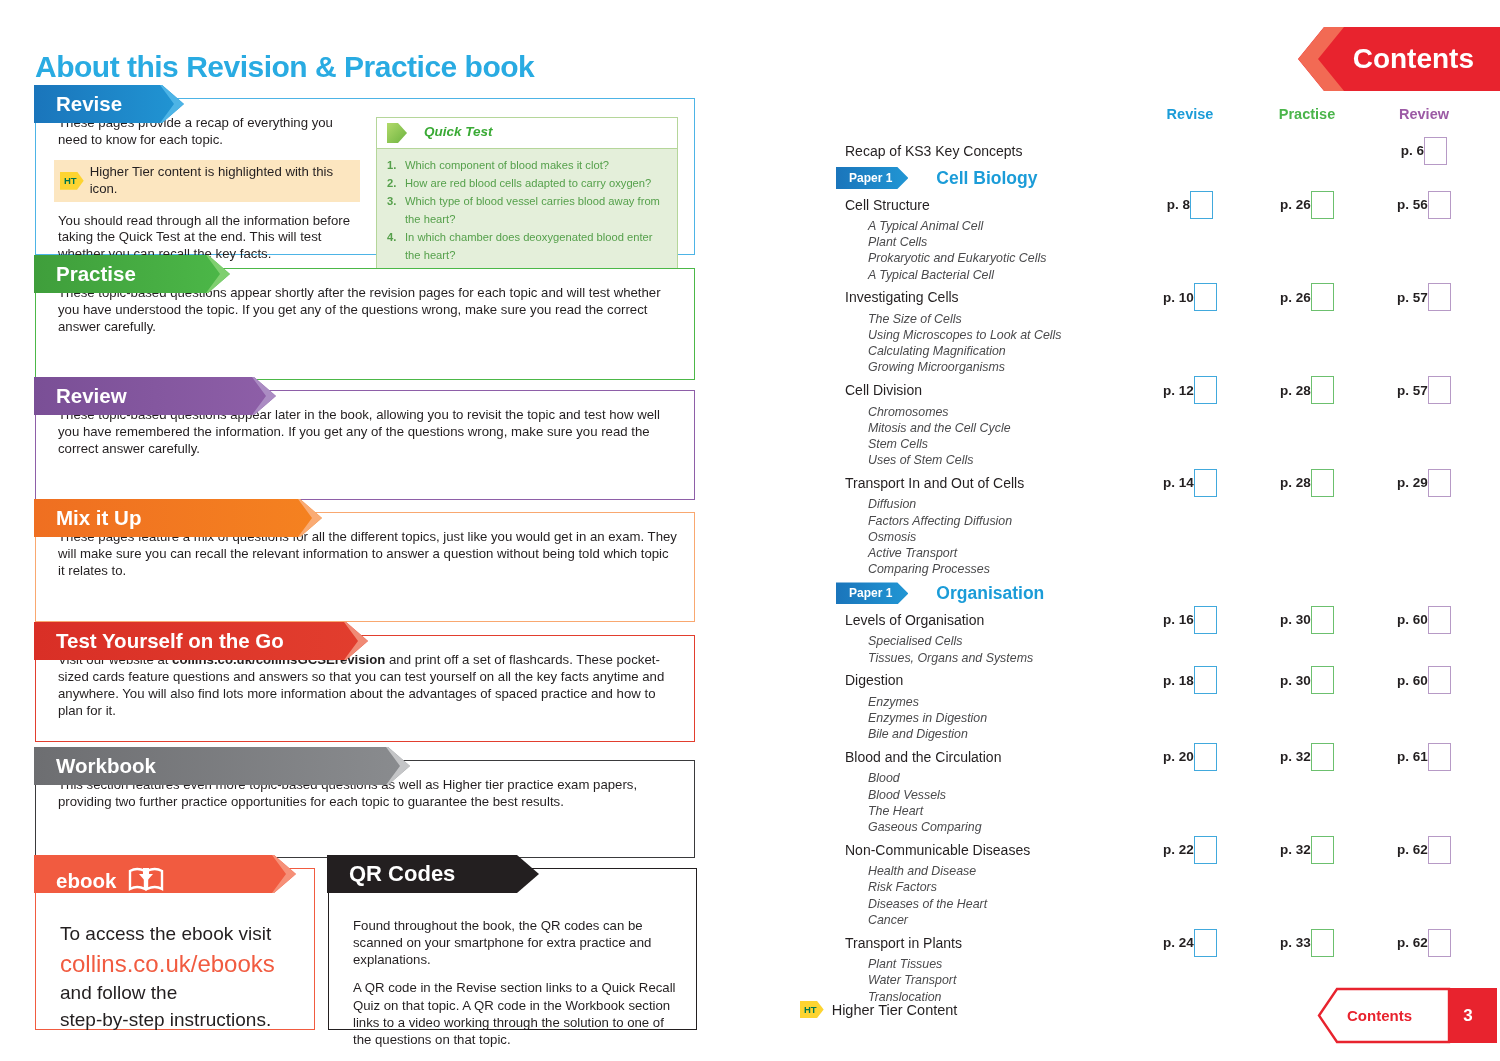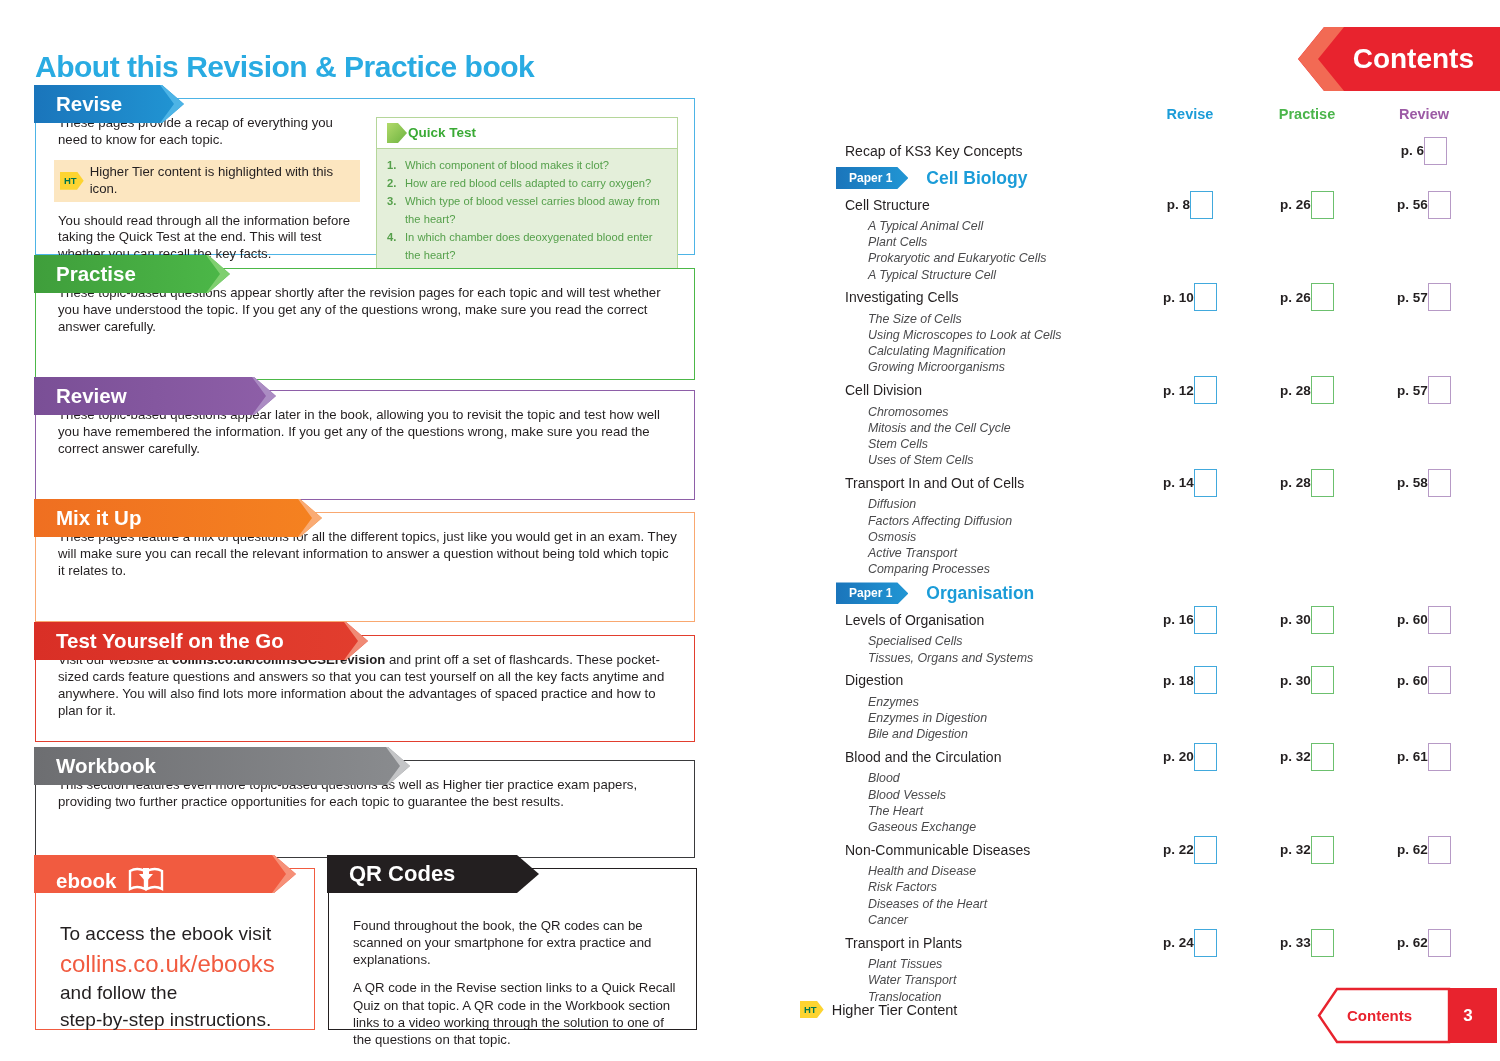--- a/index.html
+++ b/index.html
@@ -60,21 +60,21 @@
   }
   .ht-icon{
     background:var(--ht_yellow);color:var(--ht_green);font-weight:bold;font-size:9.5px;
     padding:3px 7px 3px 4px;clip-path:polygon(0 0,72% 0,100% 50%,72% 100%,0 100%);
     flex:0 0 auto;
   }
   .quick-test{
     width:300px;flex:0 0 auto;border:1.2px solid var(--qt_border);align-self:flex-start;
     margin-top:2px;
   }
-  .qt-head{display:flex;align-items:center;gap:1px;padding:5px 10px;background:#fff;}
+  .qt-head{display:flex;align-items:flex-start;gap:17px;padding:5px 10px;background:#fff;font-style:italic;}
   .qt-chevron{
     width:20px;height:20px;background:linear-gradient(135deg,#b2da6b,#6cb33f);
     clip-path:polygon(0 0,55% 0,100% 50%,55% 100%,0 100%);
   }
   .qt-title{color:var(--qt_green);font-weight:bold;font-size:13.5px;}
   .qt-body{
     background:var(--qt_body_bg);border-top:1.2px solid var(--qt_border);
     margin:0;padding:8px 10px 9px 28px;color:var(--qt_text);font-size:11.2px;line-height:1.6;
   }
   .qt-body li{counter-increment:q;position:relative;list-style:none;}
@@ -117,21 +117,21 @@
     flex:0 0 auto;
   }
   .toc-row .toc-group:last-child{margin-right:38px;}
   .toc-page{font-weight:bold;font-size:13.5px;white-space:nowrap;}
   .toc-box{width:23px;height:28px;box-sizing:border-box;border:1.6px solid #999;background:#fff;margin:-3px 0;}
   .cb-revise{border-color:var(--box_revise);}
   .cb-practise{border-color:var(--box_practise);}
   .cb-review{border-color:var(--box_review);}
   .toc-subs{padding-left:68px;margin-bottom:3px;}
   .toc-sub{font-style:italic;font-size:12.4px;line-height:16.2px;color:#4a4a4c;}
-  .toc-section-head{display:flex;align-items:center;gap:18px;height:26px;margin:3px 0 2px 0;padding-left:36px;}
+  .toc-section-head{display:flex;align-items:center;gap:28px;height:26px;margin:3px 0 2px 0;padding-left:36px;}
   .paper-badge{
     background:linear-gradient(90deg,var(--revise_dark),var(--revise));color:#fff;font-weight:bold;
     font-size:12px;padding:4px 16px 4px 13px;
     clip-path:polygon(0 0,calc(100% - 11px) 0,100% 50%,calc(100% - 11px) 100%,0 100%);
   }
   .toc-section-title{color:var(--col_revise);font-weight:bold;font-size:17.5px;}
   #ht-legend{position:absolute;left:0;top:1001px;display:flex;align-items:center;gap:8px;font-size:14.5px;}
   
   #footer{position:absolute;right:3px;top:987px;width:180px;height:57px;}
   #footer .f-red{
@@ -304,21 +304,21 @@
         </div>
         <div class="toc-group">
           <span class="toc-page">p. 56</span>
           <span class="toc-box cb-review"></span>
         </div>
       </div>
       <div class="toc-subs">
         <div class="toc-sub">A Typical Animal Cell</div>
         <div class="toc-sub">Plant Cells</div>
         <div class="toc-sub">Prokaryotic and Eukaryotic Cells</div>
-        <div class="toc-sub">A Typical Structure Cell</div>
+        <div class="toc-sub">A Typical Bacterial Cell</div>
       </div>
       <div class="toc-row">
         <div class="toc-name">Investigating Cells</div>
         <div class="toc-group">
           <span class="toc-page">p. 10</span>
           <span class="toc-box cb-revise"></span>
         </div>
         <div class="toc-group">
           <span class="toc-page">p. 26</span>
           <span class="toc-box cb-practise"></span>
@@ -359,21 +359,21 @@
         <div class="toc-name">Transport In and Out of Cells</div>
         <div class="toc-group">
           <span class="toc-page">p. 14</span>
           <span class="toc-box cb-revise"></span>
         </div>
         <div class="toc-group">
           <span class="toc-page">p. 28</span>
           <span class="toc-box cb-practise"></span>
         </div>
         <div class="toc-group">
-          <span class="toc-page">p. 58</span>
+          <span class="toc-page">p. 29</span>
           <span class="toc-box cb-review"></span>
         </div>
       </div>
       <div class="toc-subs">
         <div class="toc-sub">Diffusion</div>
         <div class="toc-sub">Factors Affecting Diffusion</div>
         <div class="toc-sub">Osmosis</div>
         <div class="toc-sub">Active Transport</div>
         <div class="toc-sub">Comparing Processes</div>
       </div>
@@ -432,21 +432,21 @@
         </div>
         <div class="toc-group">
           <span class="toc-page">p. 61</span>
           <span class="toc-box cb-review"></span>
         </div>
       </div>
       <div class="toc-subs">
         <div class="toc-sub">Blood</div>
         <div class="toc-sub">Blood Vessels</div>
         <div class="toc-sub">The Heart</div>
-        <div class="toc-sub">Gaseous Exchange</div>
+        <div class="toc-sub">Gaseous Comparing</div>
       </div>
       <div class="toc-row">
         <div class="toc-name">Non-Communicable Diseases</div>
         <div class="toc-group">
           <span class="toc-page">p. 22</span>
           <span class="toc-box cb-revise"></span>
         </div>
         <div class="toc-group">
           <span class="toc-page">p. 32</span>
           <span class="toc-box cb-practise"></span>

